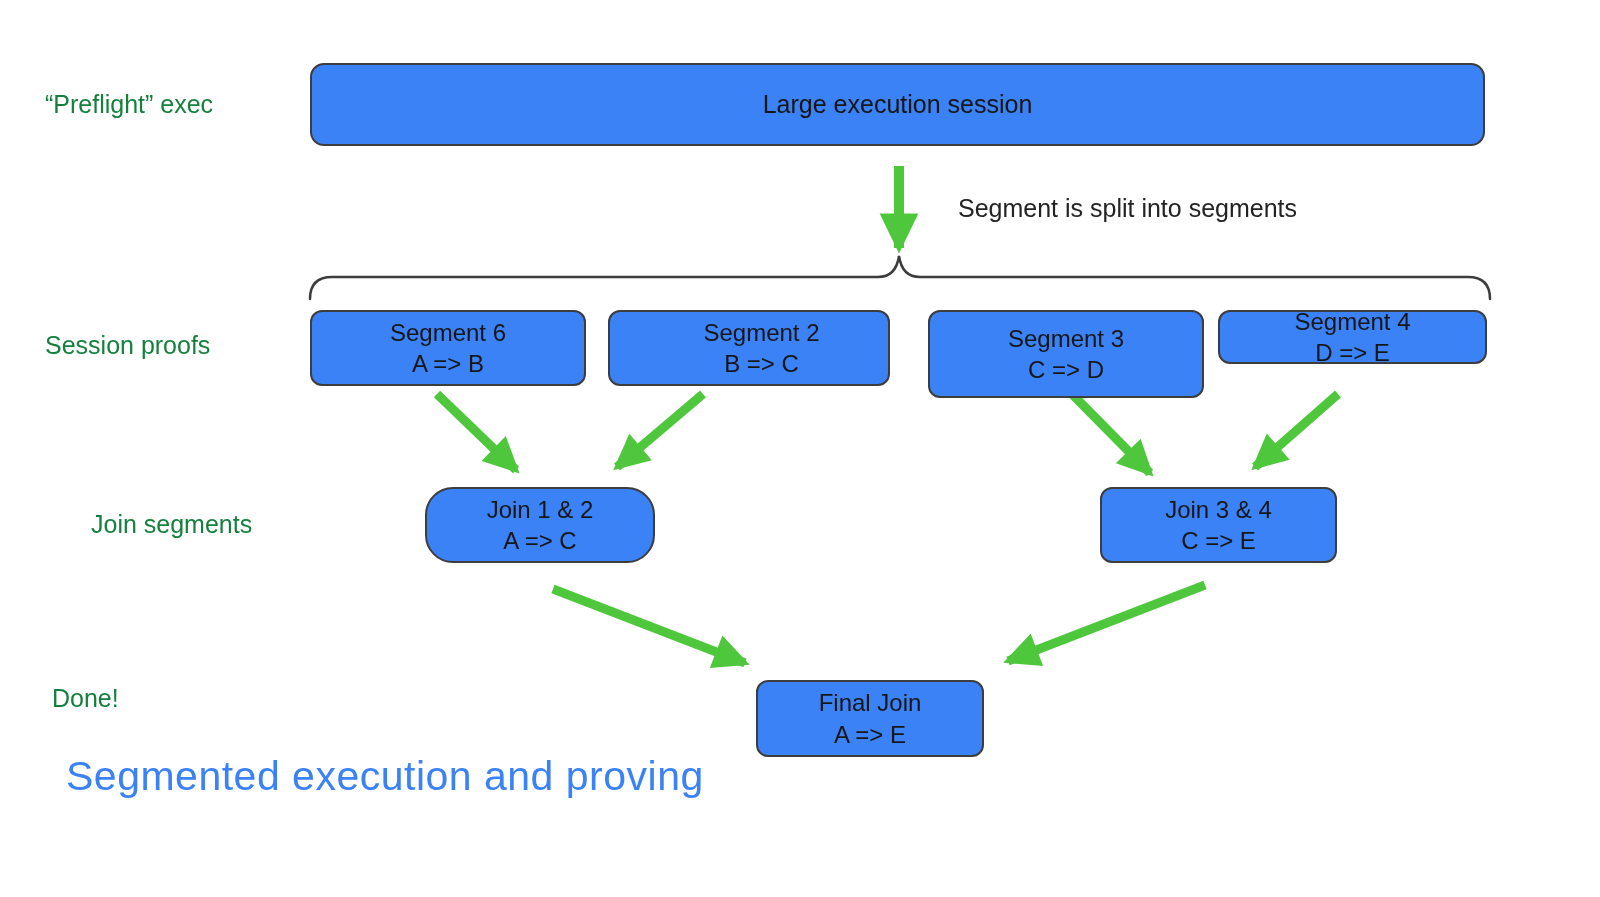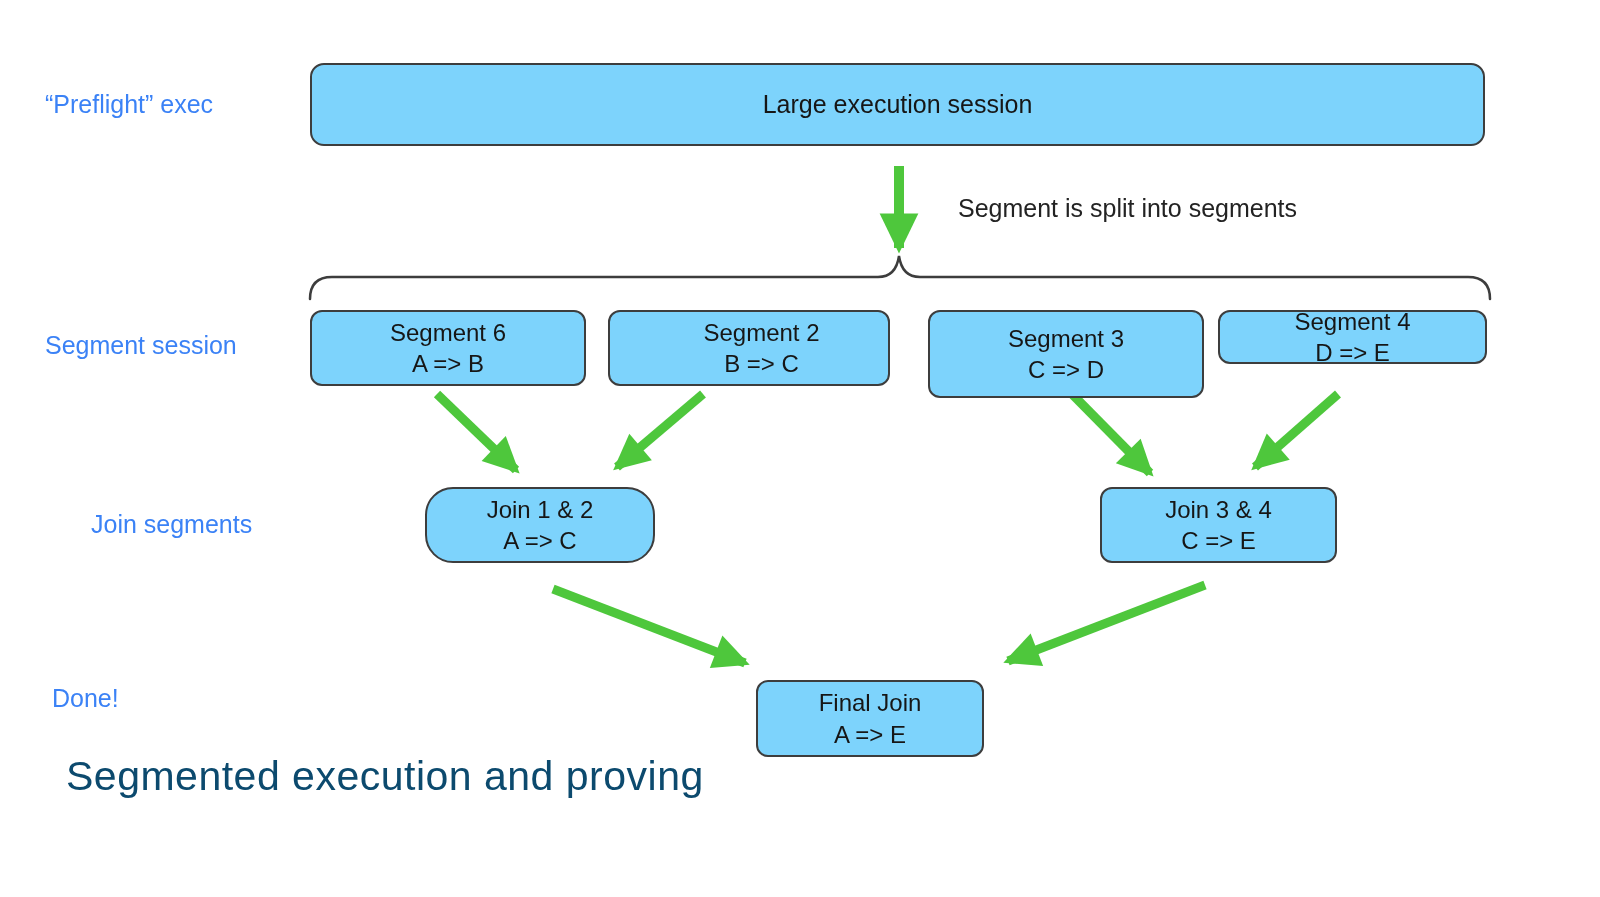--- a/index.html
+++ b/index.html
@@ -14,28 +14,28 @@
     height: 897px;
     background: #ffffff;
     overflow: hidden;
     color: #1e1e1e;
   }
   .abs { position: absolute; }
 
   
   .row-label {
     font-size: 25px;
-    color: #3b82f6;
+    color: #15803d;
     white-space: nowrap;
   }
 
   
   .node {
     position: absolute;
-    background: #7dd3fc;
+    background: #3b82f6;
     border: 2px solid #3d3d3d;
     border-radius: 12px;
     display: flex;
     flex-direction: column;
     align-items: center;
     justify-content: center;
     box-sizing: border-box;
     line-height: 1.3;
   }
   .node .node-title,
@@ -48,21 +48,21 @@
   #large-box .node-title { font-size: 25px; }
 
   .annotation {
     font-size: 25px;
     color: #232323;
     white-space: nowrap;
   }
 
   #caption {
     font-size: 41px;
-    color: #0c4a6e;
+    color: #3b82f6;
     white-space: nowrap;
     letter-spacing: 0.5px;
   }
 
   #connector-layer {
     position: absolute;
     inset: 0;
     width: 1600px;
     height: 897px;
     pointer-events: none;
@@ -88,21 +88,21 @@
     <line x1="703" y1="394" x2="617" y2="467" stroke="#4ec73c" stroke-width="9" marker-end="url(#ah)"></line>
     <line x1="1072" y1="394" x2="1150" y2="473" stroke="#4ec73c" stroke-width="9" marker-end="url(#ah)"></line>
     <line x1="1338" y1="394" x2="1255" y2="467" stroke="#4ec73c" stroke-width="9" marker-end="url(#ah)"></line>
 
     <line x1="553" y1="589" x2="745" y2="663" stroke="#4ec73c" stroke-width="9" marker-end="url(#ah)"></line>
     <line x1="1205" y1="585" x2="1008" y2="661" stroke="#4ec73c" stroke-width="9" marker-end="url(#ah)"></line>
   </svg>
 
   <div class="abs row-label" style="left:45px; top:90px;">“Preflight” exec</div>
 
-  <div class="abs row-label" style="left:45px; top:331px;">Segment session</div>
+  <div class="abs row-label" style="left:45px; top:331px;">Session proofs</div>
 
   <div class="abs row-label" style="left:55px; top:510px;margin-left:36px;">Join segments</div>
 
   <div class="abs row-label" style="left:52px; top:684px;">Done!</div>
 
   <div class="node" id="large-box" style="left:310px; top:63px; width:1175px; height:83px;">
     <span class="node-title">Large execution session</span>
   </div>
 
   <div class="abs annotation" style="left:958px; top:194px;">Segment is split into segments</div>

